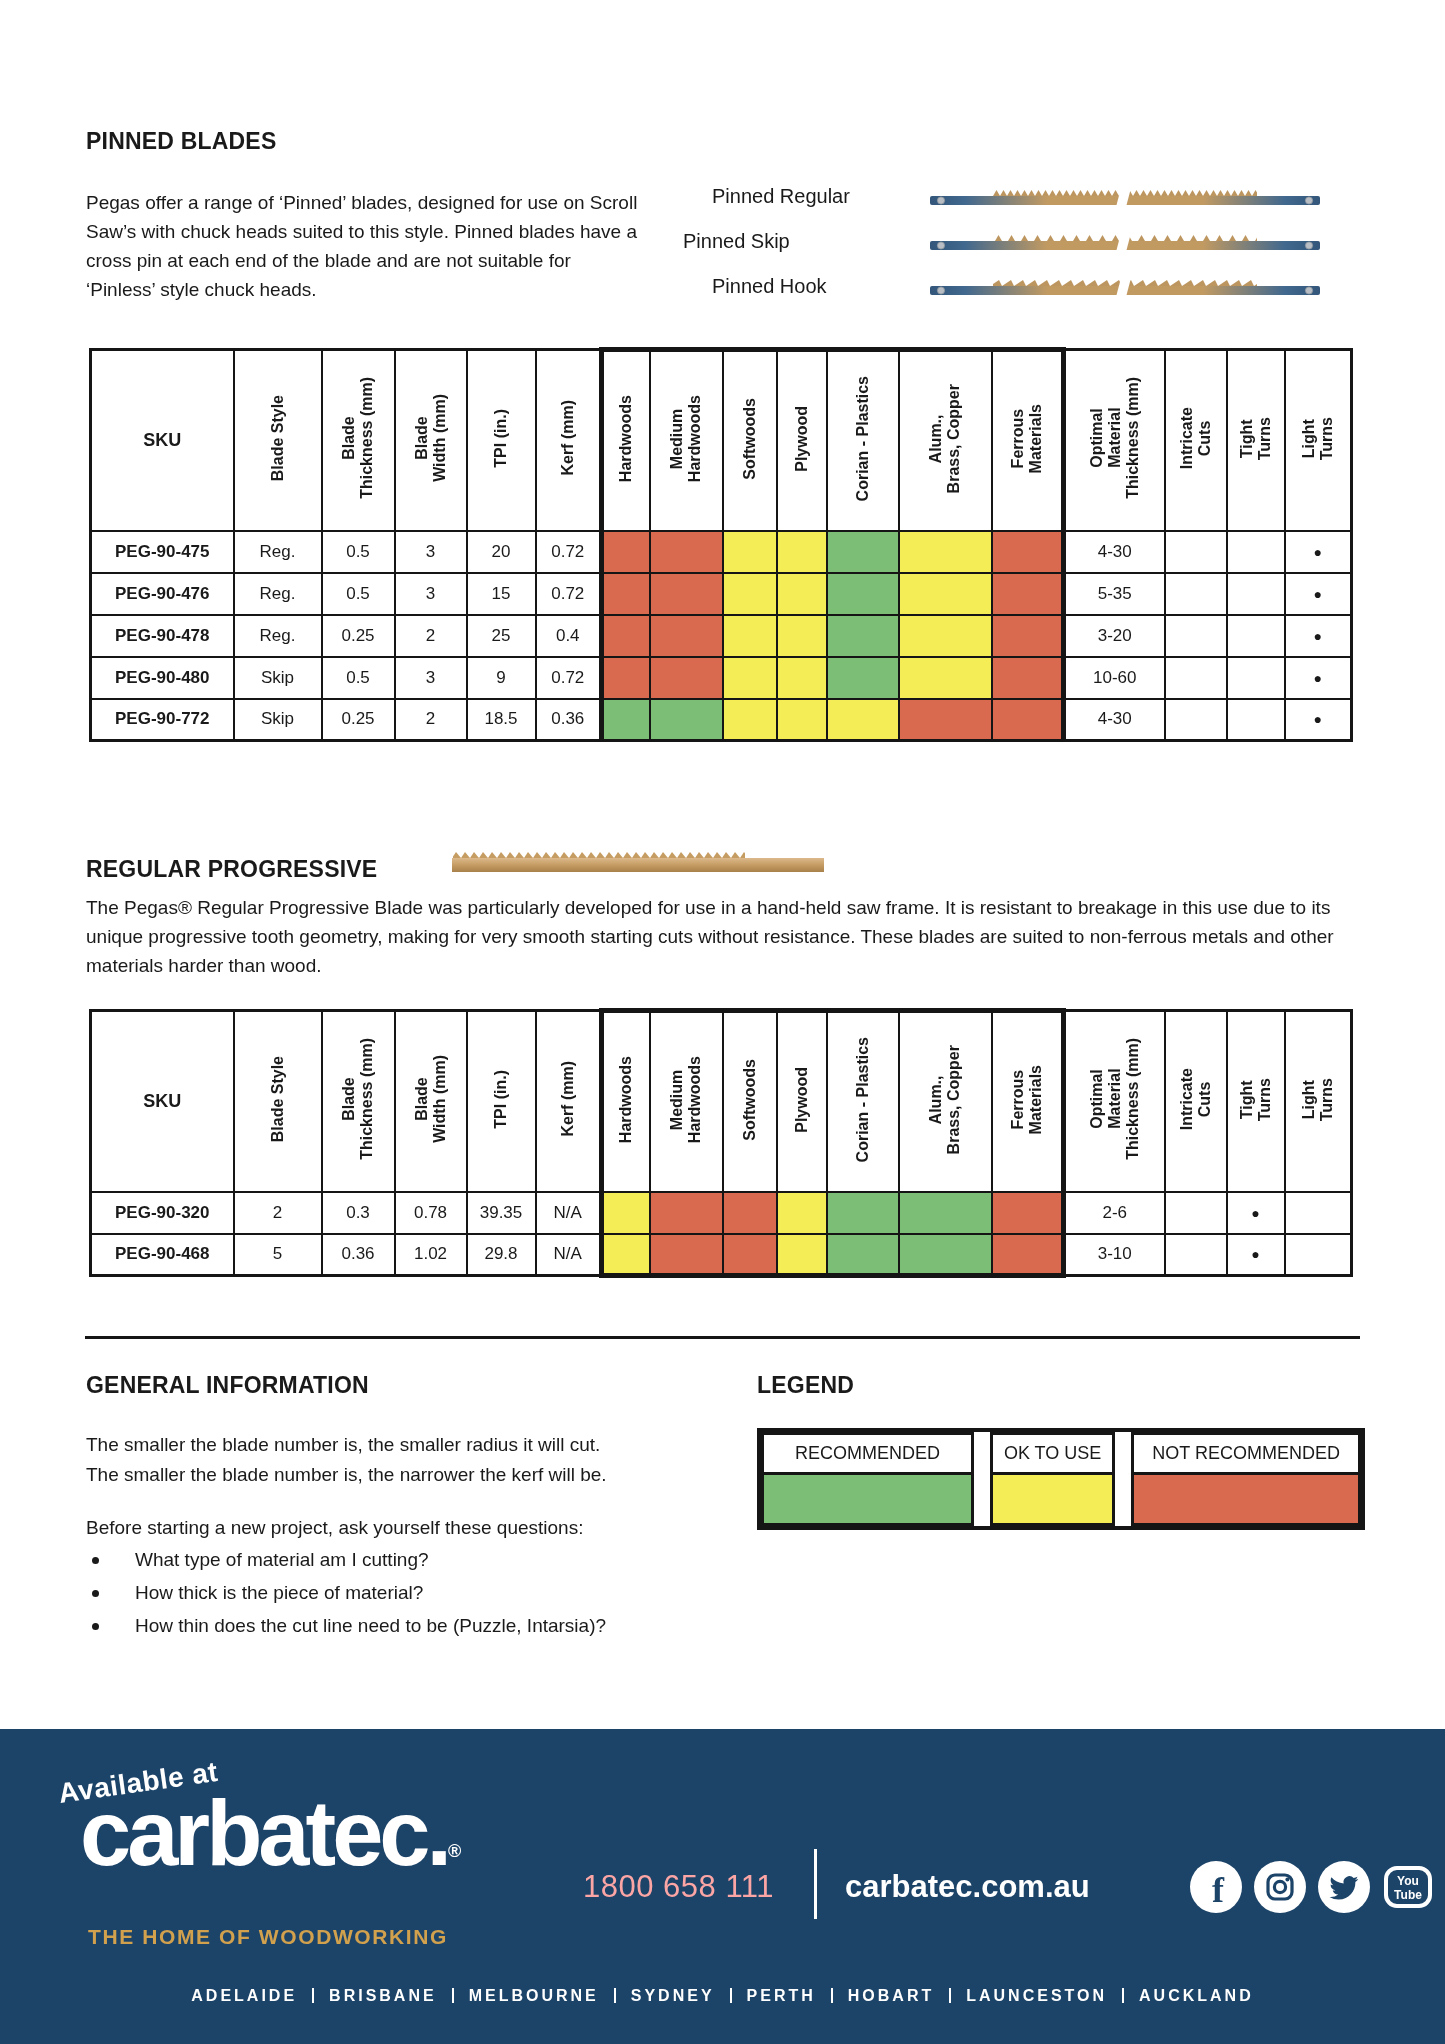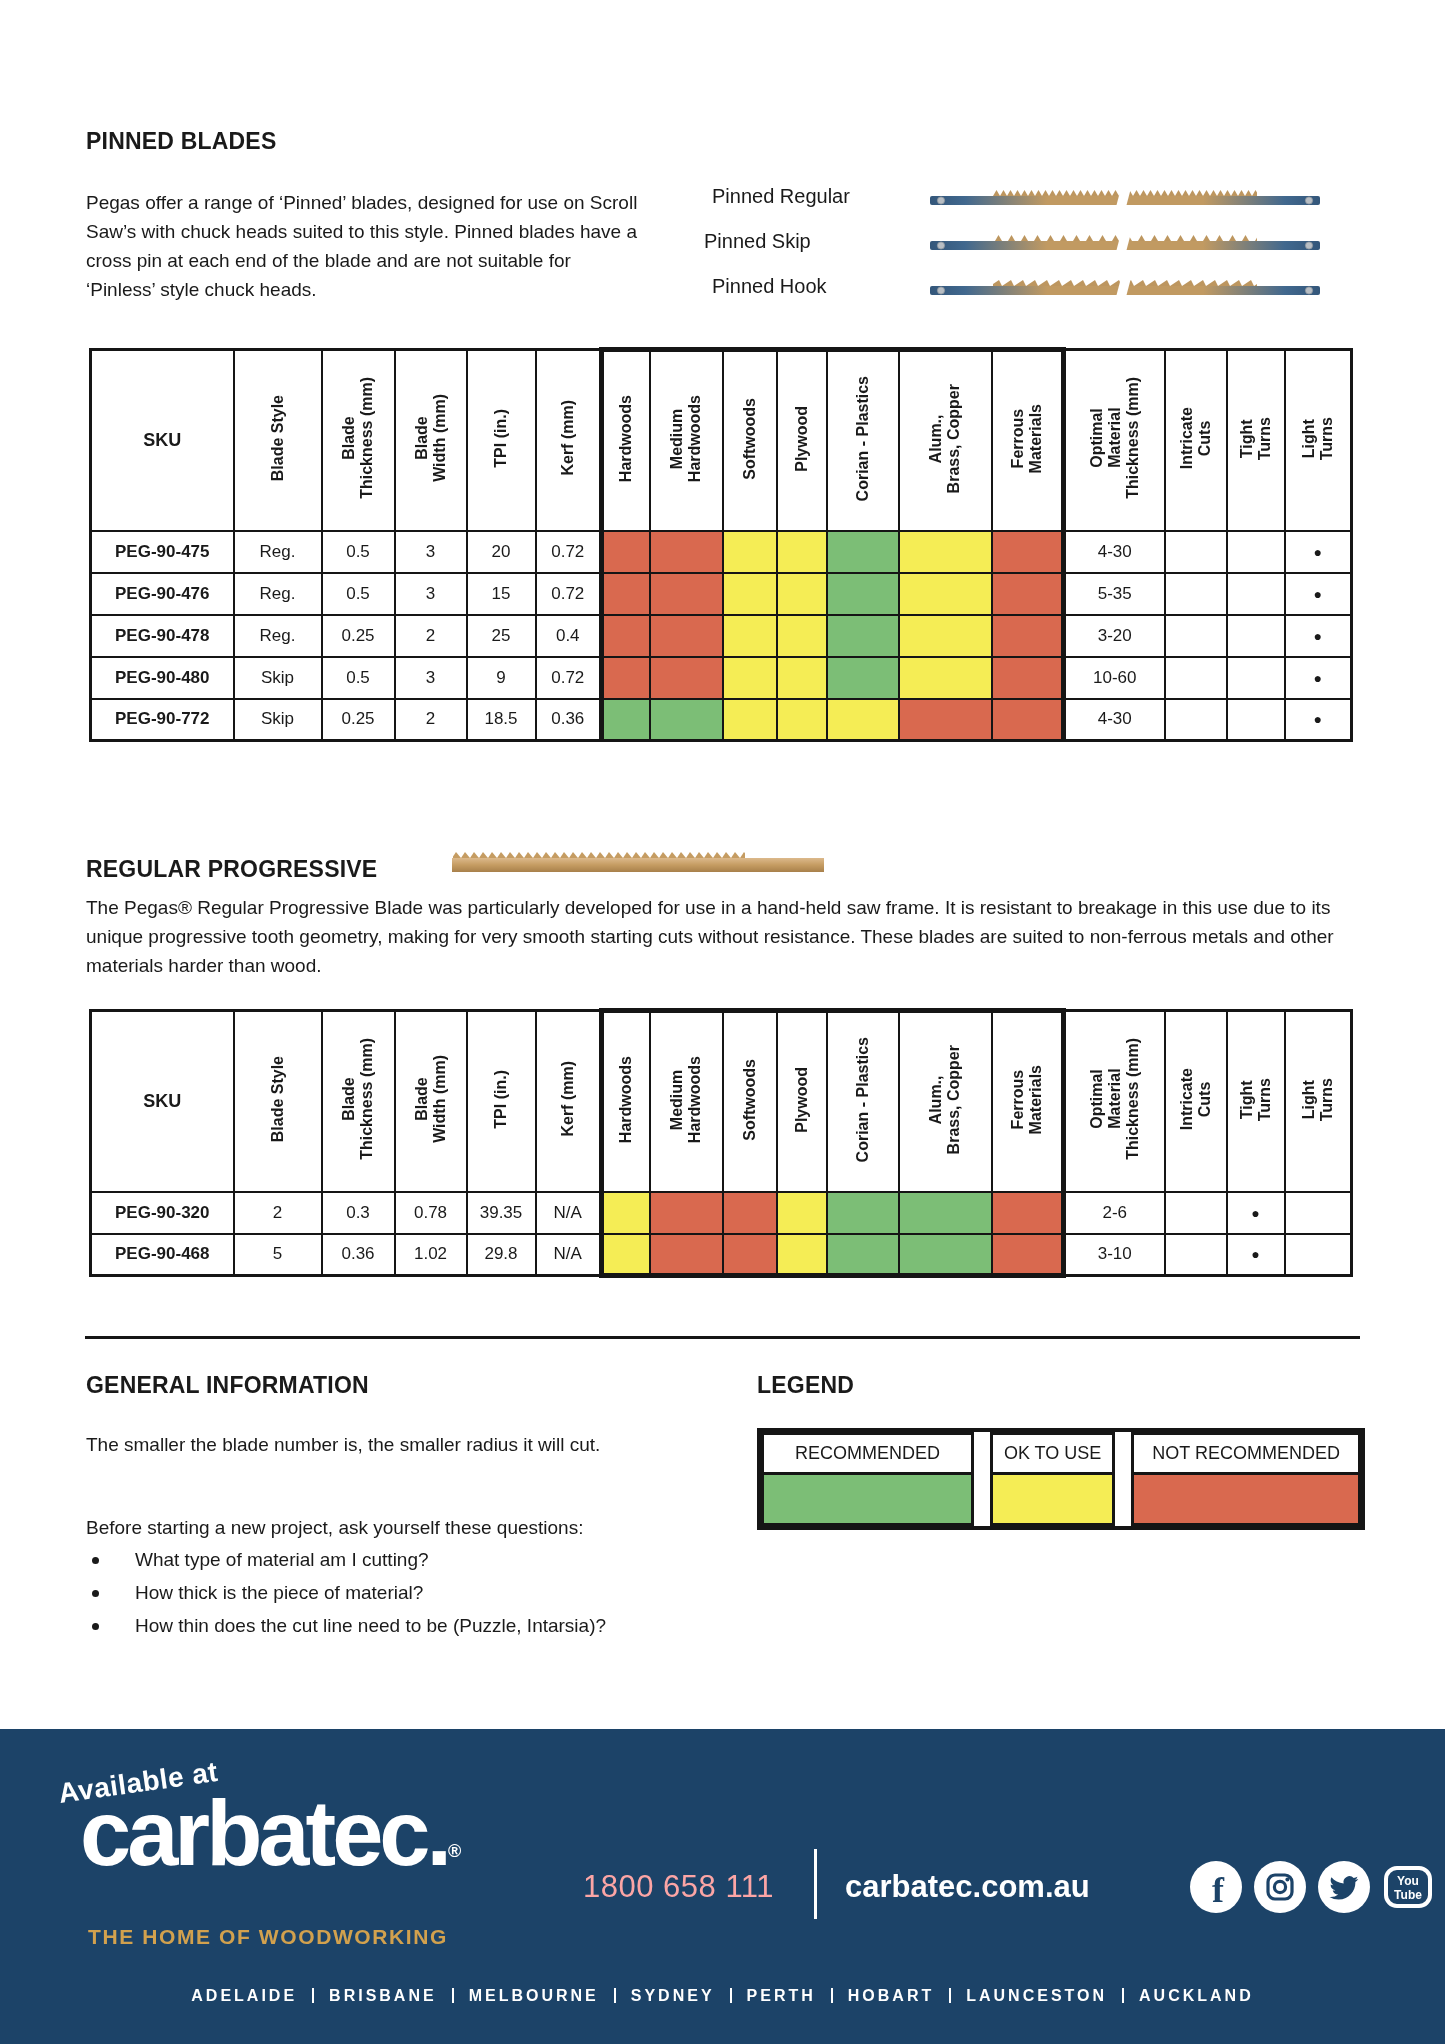--- a/index.html
+++ b/index.html
@@ -84,21 +84,21 @@
       <pattern id="teethProg" width="9" height="6" patternUnits="userSpaceOnUse">
           <path d="M0,6 L4,0 L9,6 Z" fill="#C59C62"></path>
         </pattern>
     </defs>
   </svg>
 
   <div class="abs h1" style="left:86px;top:128px">PINNED BLADES</div>
   <div class="abs para" style="left:86px;top:188px;width:552px">Pegas offer a range of ‘Pinned’ blades, designed for use on Scroll Saw’s with chuck heads suited to this style. Pinned blades have a cross pin at each end of the blade and are not suitable for ‘Pinless’ style chuck heads.</div>
 
   <div class="abs blade-label" style="left:712px;top:185px">Pinned Regular</div>
-  <div class="abs blade-label" style="left:704px;top:230px">Pinned Skip</div>
+  <div class="abs blade-label" style="left:683px;top:230px">Pinned Skip</div>
   <div class="abs blade-label" style="left:712px;top:275px">Pinned Hook</div>
 
   <svg class="abs" style="left:930px;top:184px" width="390" height="24" viewBox="0 0 390 24">
     <rect x="0" y="12" width="390" height="9" rx="2" fill="url(#bladeG)"></rect>
     <rect x="63" y="6" width="264" height="6" fill="url(#teethReg)"></rect>
     <polygon points="191,4 201,4 196,23 186,23" fill="#ffffff"></polygon>
     <circle cx="11" cy="16.5" r="3.6" fill="#B8BEC4" stroke="#8F979E" stroke-width="0.8"></circle>
     <circle cx="379" cy="16.5" r="3.6" fill="#B8BEC4" stroke="#8F979E" stroke-width="0.8"></circle>
   </svg>
   <svg class="abs" style="left:930px;top:229px" width="390" height="24" viewBox="0 0 390 24">
@@ -363,20 +363,21 @@
         <td class="dotc">●</td>
         <td class="dotc"></td>
       </tr>
     </tbody>
   </table>
 
   <div class="rule"></div>
 
   <div class="abs h1" style="left:86px;top:1372px">GENERAL INFORMATION</div>
   <div class="abs para" style="left:86px;top:1430px;width:640px">The smaller the blade number is, the smaller radius it will cut.</div>
+  <div class="abs para" style="left:86px;top:1460px;width:640px">The smaller the blade number is, the narrower the kerf will be.</div>
   <div class="abs para" style="left:86px;top:1513px;width:640px">Before starting a new project, ask yourself these questions:</div>
   <div class="abs" style="left:86px;top:1548px;width:660px">
     <div class="q-item">
         <span class="q-dot"></span>
         <span>What type of material am I cutting?</span>
       </div>
     <div class="q-item">
         <span class="q-dot"></span>
         <span>How thick is the piece of material?</span>
       </div>

